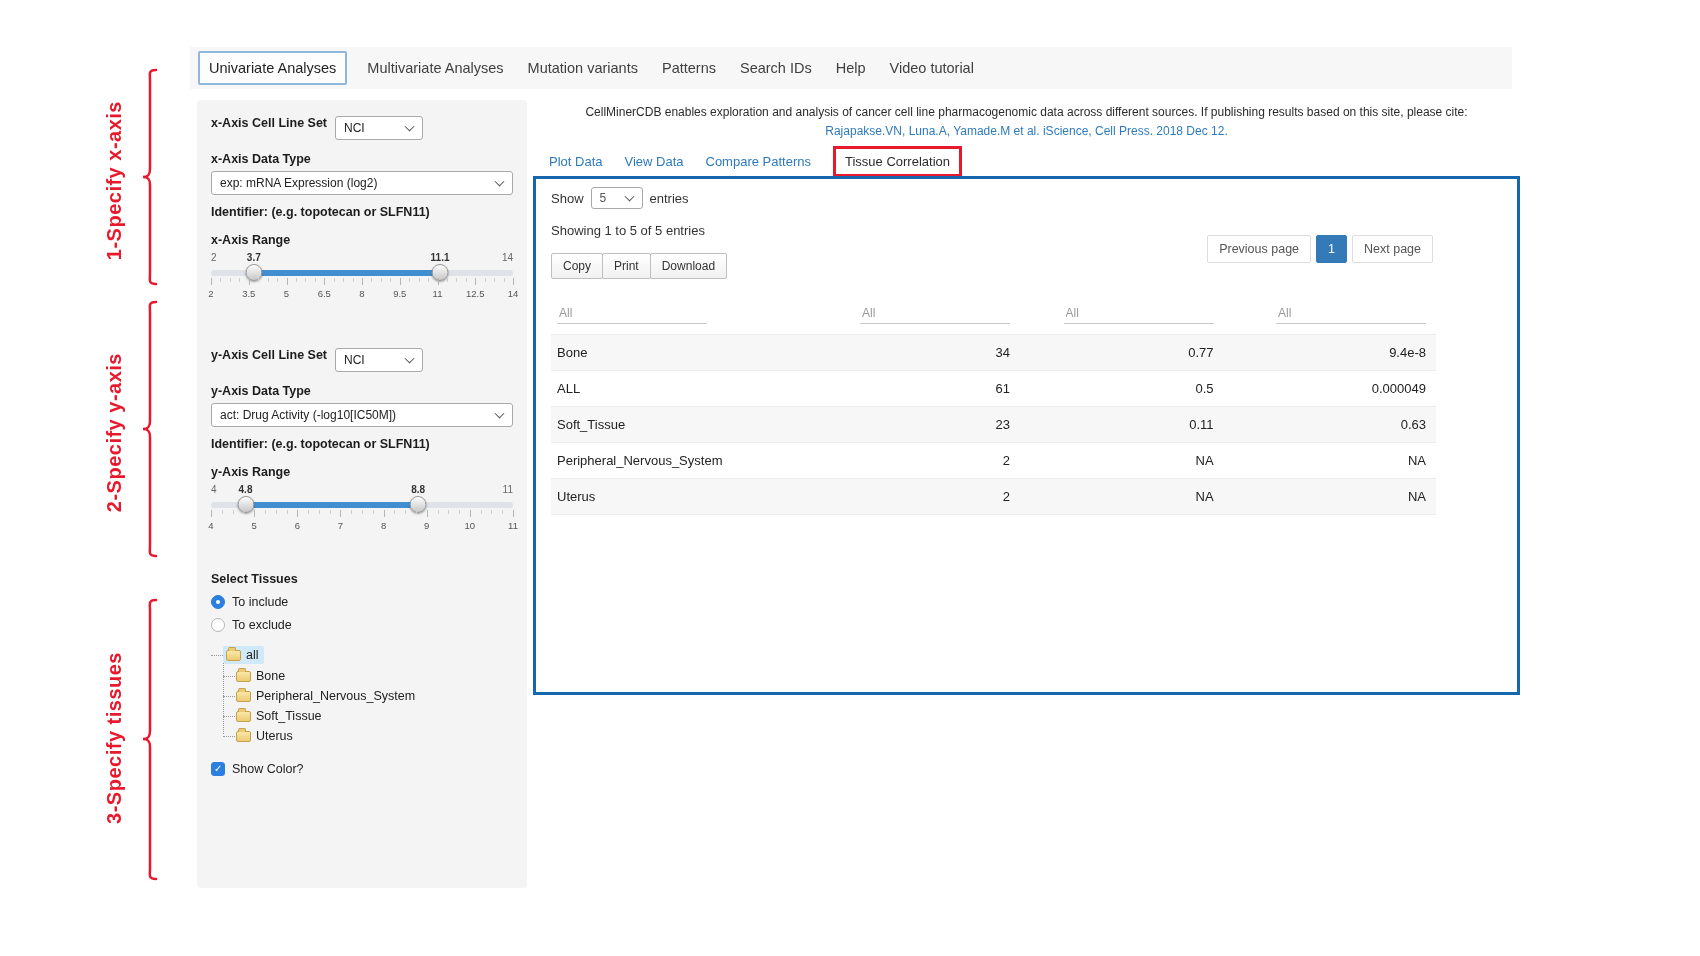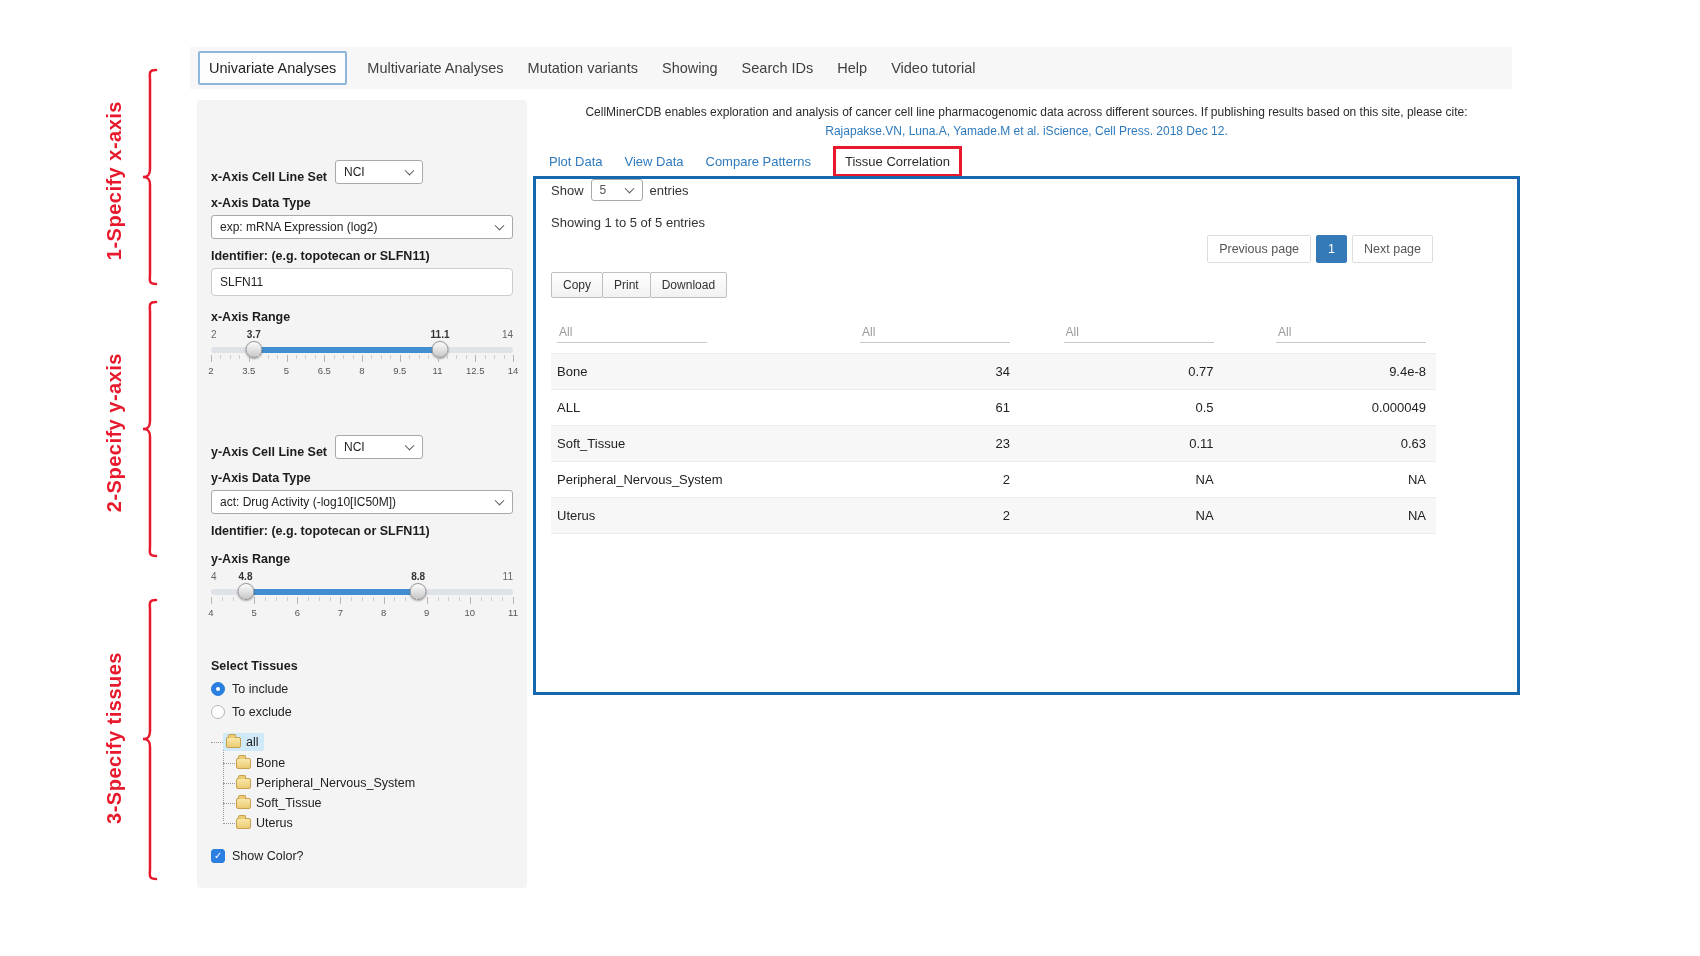--- a/index.html
+++ b/index.html
@@ -29,21 +29,21 @@
     padding:7px 9px; color:#1f1f1f;
   }
 
   
   .sidebar {
     position:absolute; left:197px; top:100px; width:330px; height:788px;
     background:#f4f4f4; border-radius:4px; padding:16px 14px;
   }
   .fld-label { font-size:12.5px; font-weight:bold; color:#1c1c1c; margin-bottom:5px; }
   .mt10 { margin-top:10px; } .mt12 { margin-top:12px; } .mt14 { margin-top:14px; }
-  .inline-row { display:flex; align-items:flex-end; gap:8px;margin-top:44px; }
+  .inline-row { display:flex; align-items:flex-start; gap:8px; }
   .inline-row .fld-label { margin-bottom:0; }
   .fake-select {
     position:relative; background:#fff; border:1px solid #a9a9a9; border-radius:3px;
     font-size:12px; color:#222; padding:4px 24px 4px 8px; min-width:88px;
     white-space:nowrap; overflow:hidden; cursor:pointer;
   }
   .fake-select::after {
     content:""; position:absolute; right:9px; top:50%; width:6px; height:6px;
     border-right:1.6px solid #555; border-bottom:1.6px solid #555;
     transform:translateY(-70%) rotate(45deg);
@@ -107,31 +107,31 @@
   
   .citation { position:absolute; left:533px; top:104px; width:987px; text-align:center; font-size:12px; color:#2b2b2b; line-height:1.35; }
   .cite-link { color:#2e7abc; margin-top:3px; cursor:pointer; }
 
   .subtab-bar { position:absolute; left:549px; top:146px; display:flex; align-items:center; gap:22px; font-size:13px; }
   .subtab { color:#2e7abc; cursor:pointer; white-space:nowrap; }
   .subtab.active { color:#2c2c2c; border:3px solid #e8192c; background:#fff; padding:5px 9px; }
 
   .result-panel {
     position:absolute; left:533px; top:176px; width:987px; height:519px;
-    border:3px solid #1767ae; background:#fff; padding:0 15px;
+    border:3px solid #1767ae; background:#fff; padding:8px 15px;
   }
   .show-row { display:flex; align-items:center; gap:7px; font-size:13px; color:#333; }
   .info-row { margin-top:14px; font-size:13px; color:#333; }
   .pagination { position:absolute; top:56px; right:84px; display:flex; }
   .page-btn {
     border:1px solid #ddd; background:#fff; color:#555; font-size:12.5px;
     padding:6px 11px; margin-left:5px; border-radius:2px; font-family:inherit; cursor:pointer;
   }
   .page-btn.current { background:#337ab7; border-color:#337ab7; color:#fff; }
-  .dt-buttons { display:flex; margin-top:42px; }
+  .dt-buttons { display:flex; margin-top:15px; }
   .dt-btn {
     border:1px solid #bfbfbf; background:linear-gradient(#fff,#f1f1f1); color:#333;
     font-size:12px; padding:5px 11px; margin-right:-1px; border-radius:2px; font-family:inherit; cursor:pointer;
   }
 
   .data-table { width:885px; margin-top:14px; border-collapse:collapse; font-size:13px; color:#222; table-layout:fixed; }
   .data-table col.c1 { width:23%; } .data-table col.c2 { width:30%; }
   .data-table col.c3 { width:23%; } .data-table col.c4 { width:24%; }
   .data-table th { position:relative; font-weight:bold; text-align:right; padding:8px 24px 8px 6px; cursor:pointer; }
   .data-table th:first-child { text-align:left; }
@@ -164,42 +164,41 @@
     <path d="M16 2 C8 2 10 6 10 12 L10 121 C10 127 8 129 3 129 C8 129 10 131 10 137 L10 246 C10 252 8 256 16 256"></path>
   </svg>
   <svg class="brace" style="top:598px" width="20" height="283">
     <path d="M16 2 C8 2 10 6 10 12 L10 133 C10 139 8 141 3 141 C8 141 10 143 10 149 L10 271 C10 277 8 281 16 281"></path>
   </svg>
 
   <div class="nav-bar">
       <div class="nav-tab active">Univariate Analyses</div>
       <div class="nav-tab">Multivariate Analyses</div>
       <div class="nav-tab">Mutation variants</div>
-      <div class="nav-tab">Showing</div>
+      <div class="nav-tab">Patterns</div>
       <div class="nav-tab">Search IDs</div>
       <div class="nav-tab">Help</div>
       <div class="nav-tab">Video tutorial</div>
     </div>
 
   <div class="sidebar">
 
     <div class="inline-row">
       <span class="fld-label">x-Axis Cell Line Set</span>
       <div class="fake-select">
         <span>NCI</span>
       </div>
     </div>
 
     <div class="fld-label mt12">x-Axis Data Type</div>
     <div class="fake-select full">
       <span>exp: mRNA Expression (log2)</span>
     </div>
 
     <div class="fld-label mt10">Identifier: (e.g. topotecan or SLFN11)</div>
-    <input class="text-input" value="SLFN11" style="">
 
     <div class="fld-label mt14">x-Axis Range</div>
     <div class="slider">
         <div class="s-top">
           <span class="s-minmax" style="left:0">2</span>
           <span class="s-minmax" style="right:0">14</span>
           <span class="s-val" style="left:14.16666666666667%">3.7</span>
           <span class="s-val" style="left:75.83333333333333%">11.1</span>
         </div>
         <div class="s-track">

